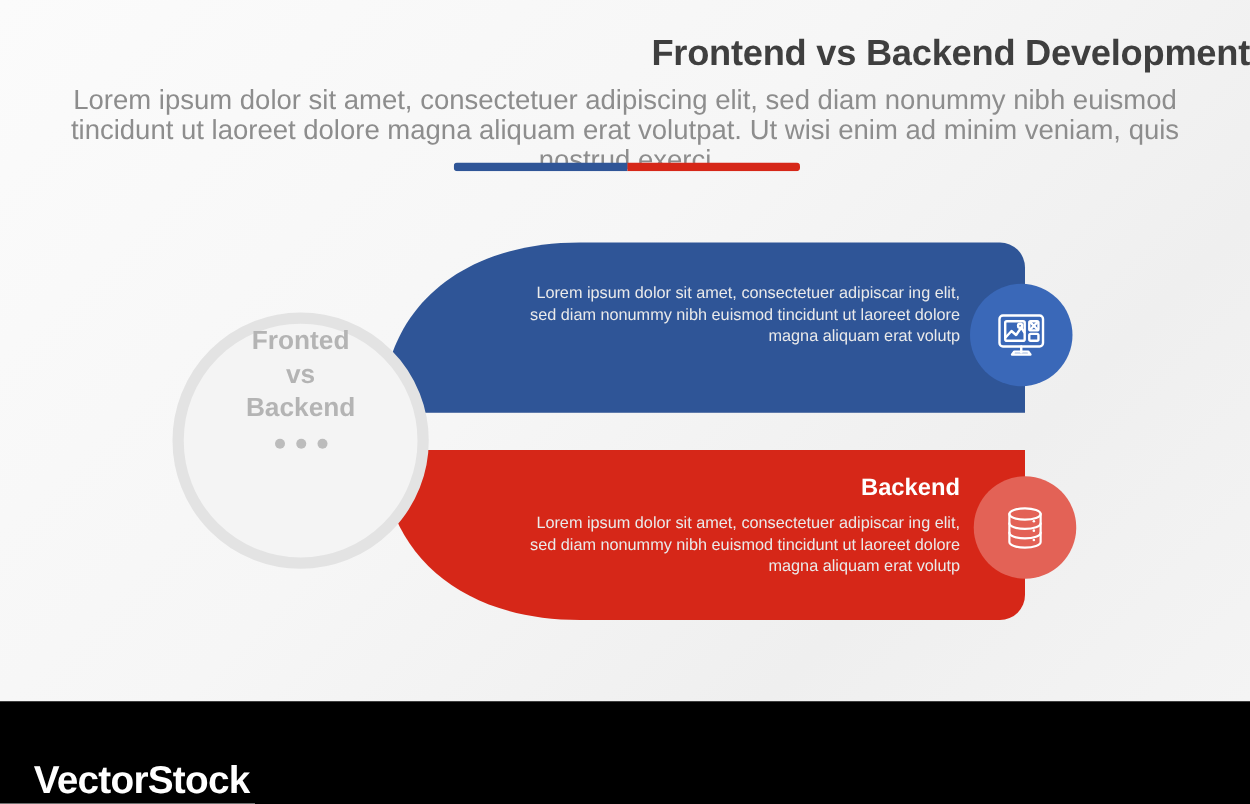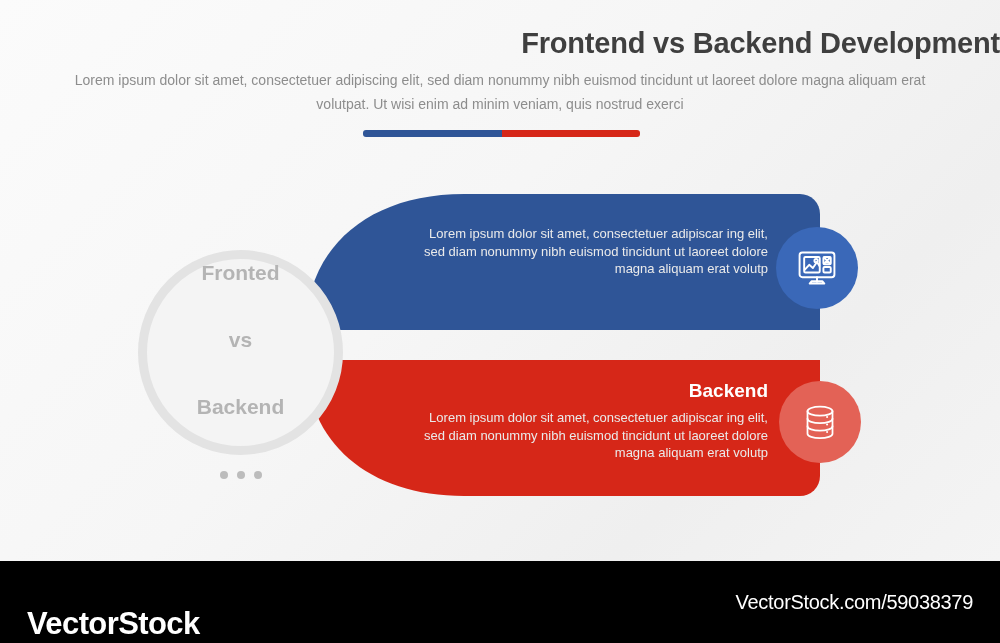--- a/index.html
+++ b/index.html
@@ -44,21 +44,21 @@
     color: #3f3f3f;
     letter-spacing: -0.2px;
   }
 
   #subtitle {
     position: absolute;
     left: 50px;
     top: 68px;
     width: 900px;
     text-align: center;
-    font-size: 14px;
+    font-size: 22px;
     line-height: 24px;
     color: #8d8d8d;
   }
 
   #accent-bar {
     position: absolute;
     left: 363px;
     top: 130px;
     width: 277px;
     height: 7px;
@@ -78,21 +78,20 @@
     height: 205px;
     border-radius: 50%;
     background: #f4f4f4;
     border: 9px solid #e3e3e3;
     box-sizing: border-box;
     display: flex;
     flex-direction: column;
     align-items: center;
     justify-content: flex-start;
     z-index: 6;
-    gap: 40px;
   }
   #center-circle .cc-line {
     font-size: 21px;
     font-weight: bold;
     color: #b4b4b4;
     line-height: 27px;
     text-align: center;
   }
   #center-circle .cc-dots {
     margin-top: 11px;
@@ -260,16 +259,15 @@
         <i></i>
         <i></i>
         <i></i>
       </div>
     </div>
 
   </div>
 
   <div id="footer">
     <div id="footer-logo">VectorStock</div>
-    <div id="footer-url">VectorStock.com/59038379</div>
   </div>
 
 </div>
 
 </body></html>

